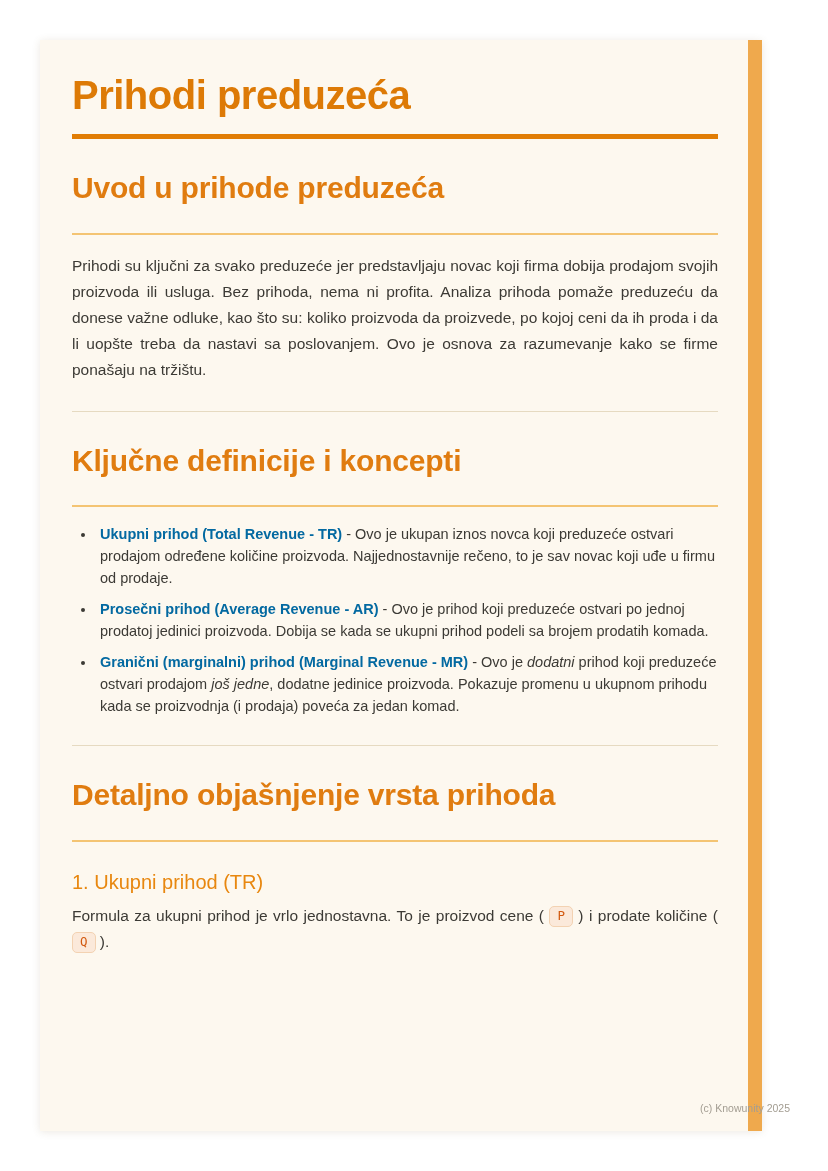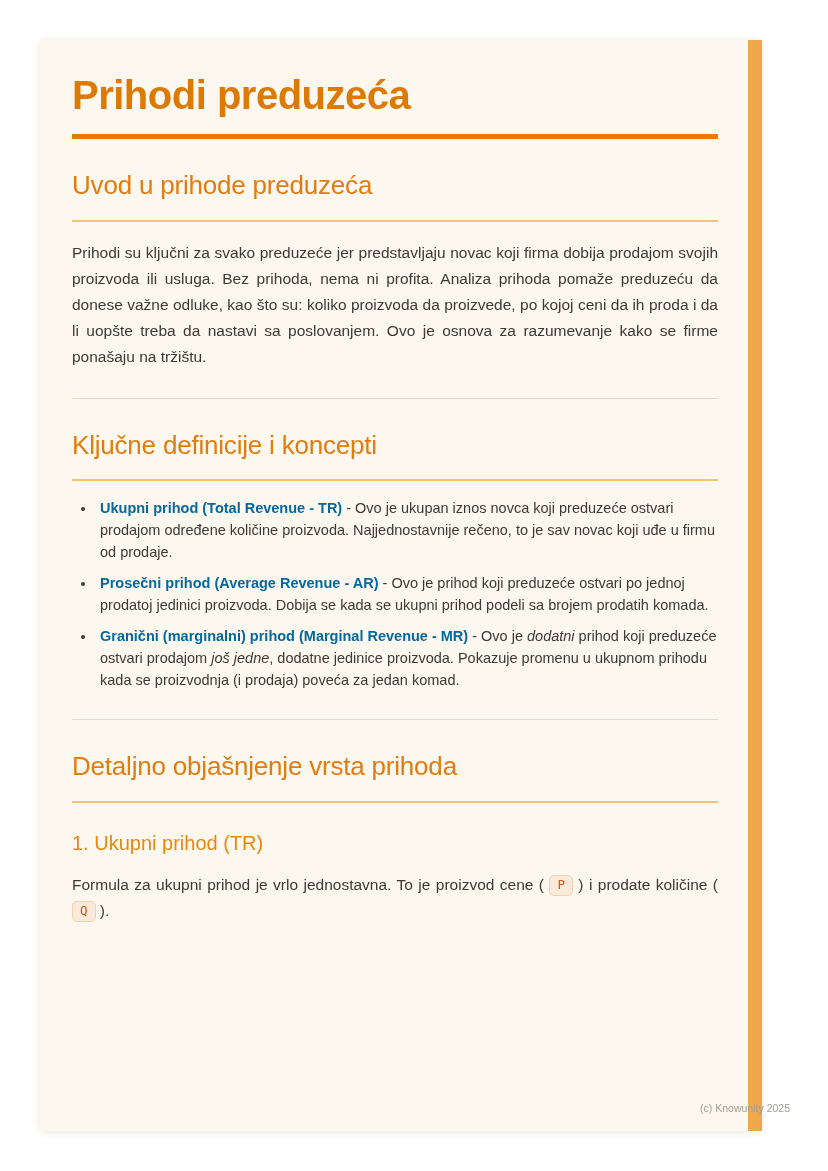--- a/index.html
+++ b/index.html
@@ -33,43 +33,43 @@
     color:#dd7a06;
   }
   .title-rule {
     height:5px;
     background:#e17d05;
     margin-top:16px;
     border:none;
   }
   h2.section-heading {
     margin-top:30px;
-    font-size:26px;
+    font-size:30px;
     line-height:1.25;
-    font-weight:400;
+    font-weight:700;
     color:#e07c10;
-    padding-bottom:18px;
+    padding-bottom:26px;
     border-bottom:2px solid #f4c473;
     letter-spacing:-0.2px;
   }
   h3.subsection-heading {
     margin-top:28px;
     font-size:20px;
     line-height:1.25;
     font-weight:400;
     color:#e8870f;
   }
   p.para {
     margin-top:18px;
     font-size:15.5px;
     line-height:26px;
     color:#3c3a35;
     text-align:justify;
   }
-  p.para-tight { margin-top:16px; }
+  p.para-tight { margin-top:8px; }
   hr.divider {
     margin-top:28px;
     border:none;
     border-top:1px solid #e6dac1;
   }
   ul.def-list {
     margin-top:16px;
     padding-left:24px;
     color:#3c3a35;
   }

